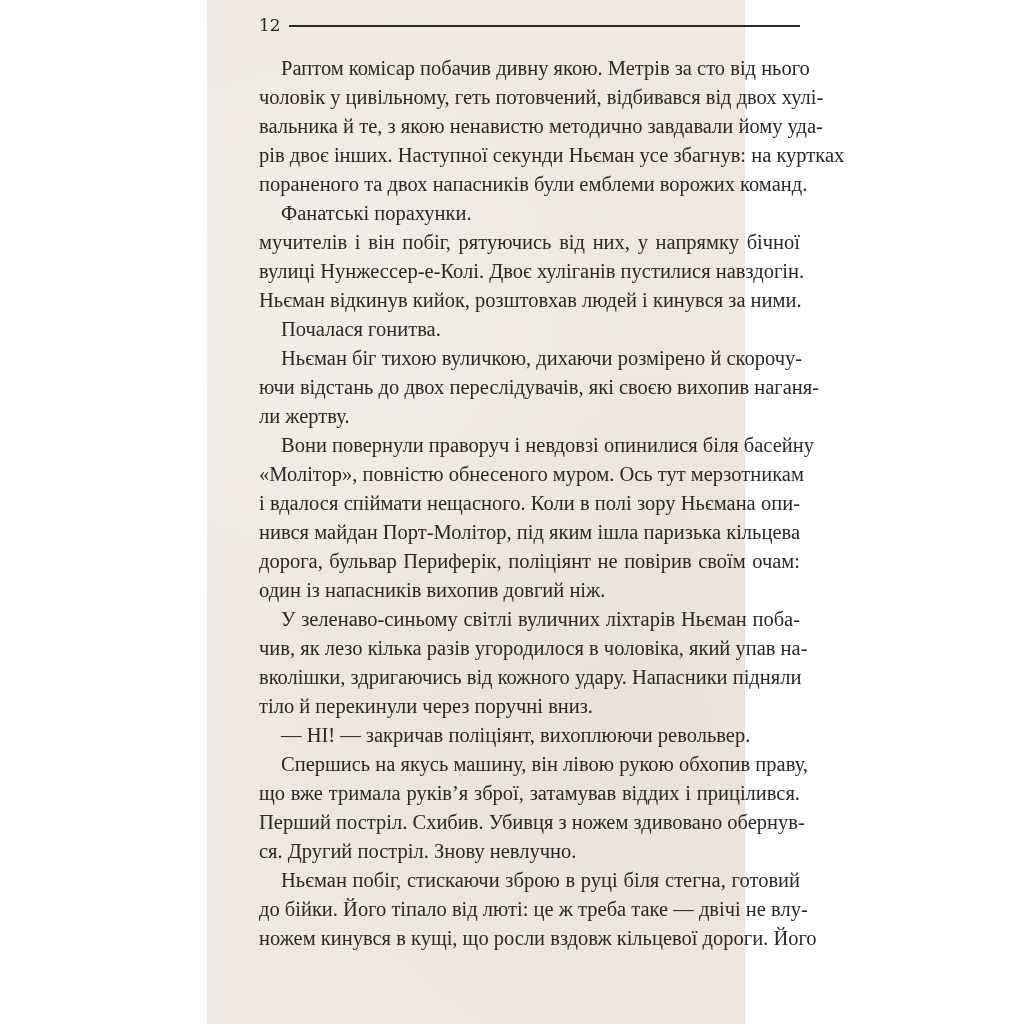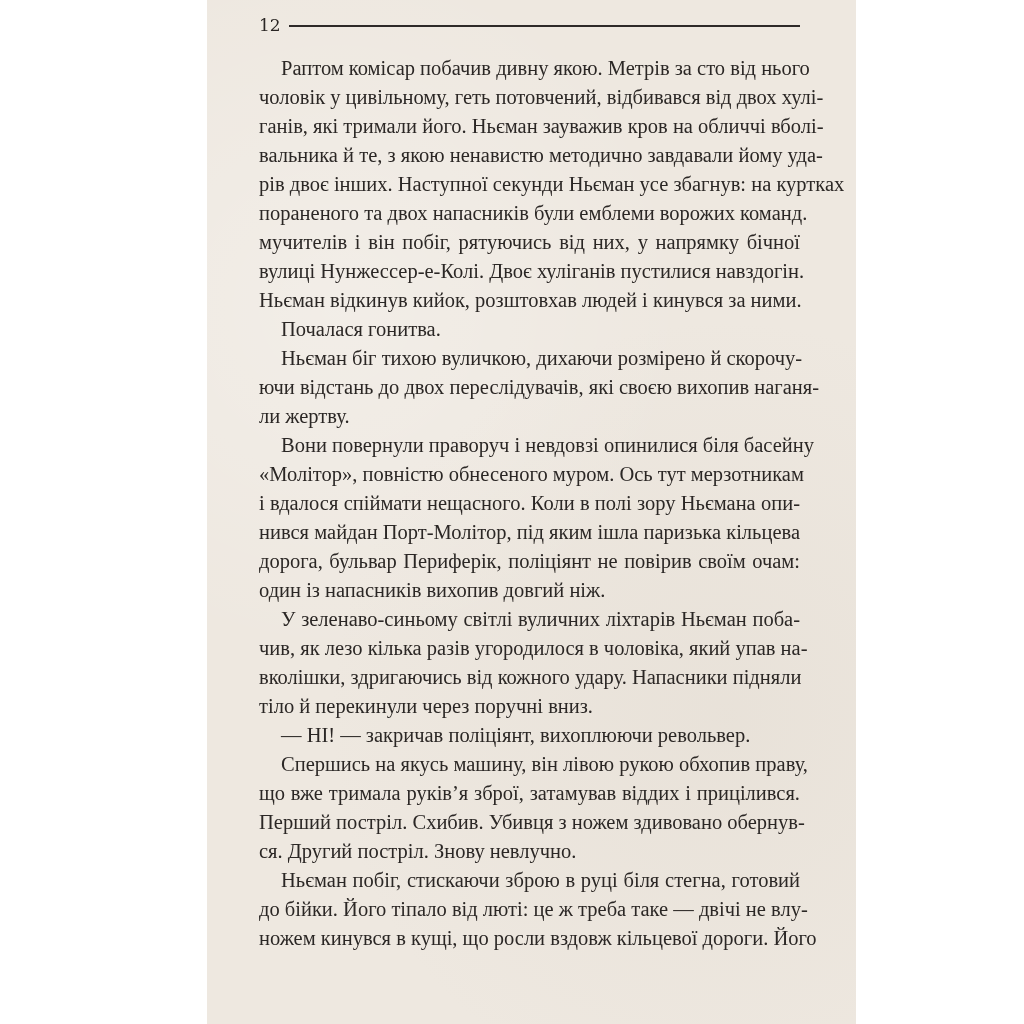--- a/index.html
+++ b/index.html
@@ -7,21 +7,21 @@
     padding: 0;
     width: 1024px;
     height: 1024px;
     background: #ffffff;
     overflow: hidden;
   }
   .page {
     position: absolute;
     left: 207px;
     top: 0;
-    width: 649px;
+    width: 538px;
     height: 1024px;
     background: #eee8e0;
     background-image:
       radial-gradient(circle at 20% 30%, rgba(255,255,255,0.25) 0, rgba(255,255,255,0) 40%),
       radial-gradient(circle at 80% 70%, rgba(200,190,175,0.15) 0, rgba(200,190,175,0) 45%);
   }
   .header {
     position: absolute;
     left: 52px;
     top: 12px;
@@ -67,24 +67,24 @@
 <body>
 
 <div class="page">
   <div class="header">
     <span class="page-number">12</span>
     <span class="header-rule"></span>
   </div>
   <div class="body-text" id="body-text">
       <span class="line indent">Раптом комісар побачив дивну якою. Метрів за сто від нього</span>
       <span class="line">чоловік у цивільному, геть потовчений, відбивався від двох хулі-</span>
-      <span class="line">ганів, які тримали його. Ньєман зауважив кров на обличчі вболі-</span>
       <span class="line">вальника й те, з якою ненавистю методично завдавали йому уда-</span>
       <span class="line">рів двоє інших. Наступної секунди Ньєман усе збагнув: на куртках</span>
       <span class="line last">пораненого та двох напасників були емблеми ворожих команд.</span>
+      <span class="line indent last">Фанатські порахунки.</span>
       <span class="line">мучителів і він побіг, рятуючись від них, у напрямку бічної</span>
       <span class="line">вулиці Нунжессер-е-Колі. Двоє хуліганів пустилися навздогін.</span>
       <span class="line last">Ньєман відкинув кийок, розштовхав людей і кинувся за ними.</span>
       <span class="line indent last">Почалася гонитва.</span>
       <span class="line indent">Ньєман біг тихою вуличкою, дихаючи розмірено й скорочу-</span>
       <span class="line">ючи відстань до двох переслідувачів, які своєю вихопив наганя-</span>
       <span class="line last">ли жертву.</span>
       <span class="line indent">Вони повернули праворуч і невдовзі опинилися біля басейну</span>
       <span class="line">«Молітор», повністю обнесеного муром. Ось тут мерзотникам</span>
       <span class="line">і вдалося спіймати нещасного. Коли в полі зору Ньємана опи-</span>

